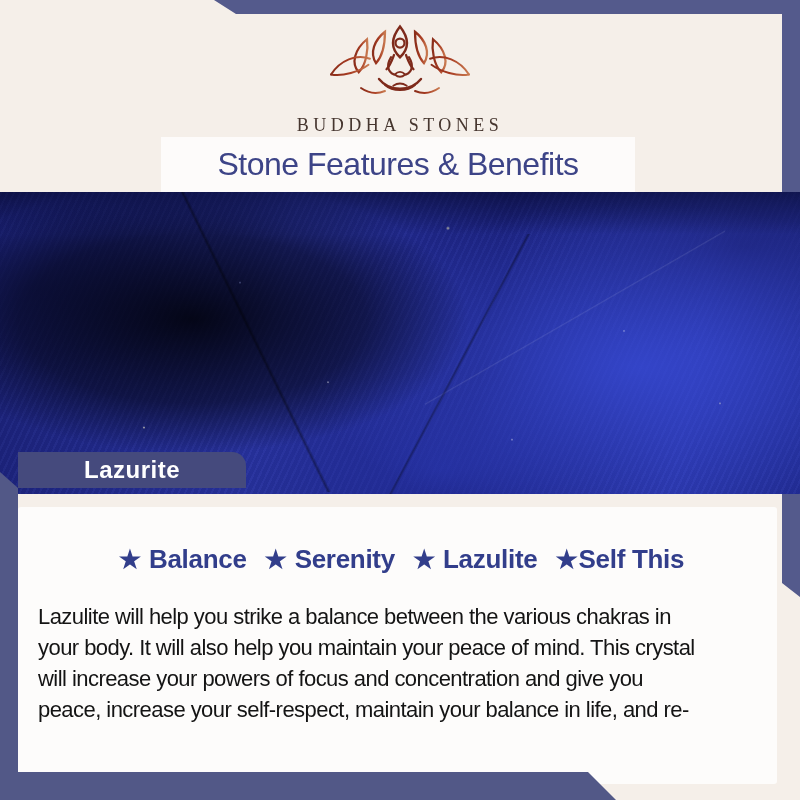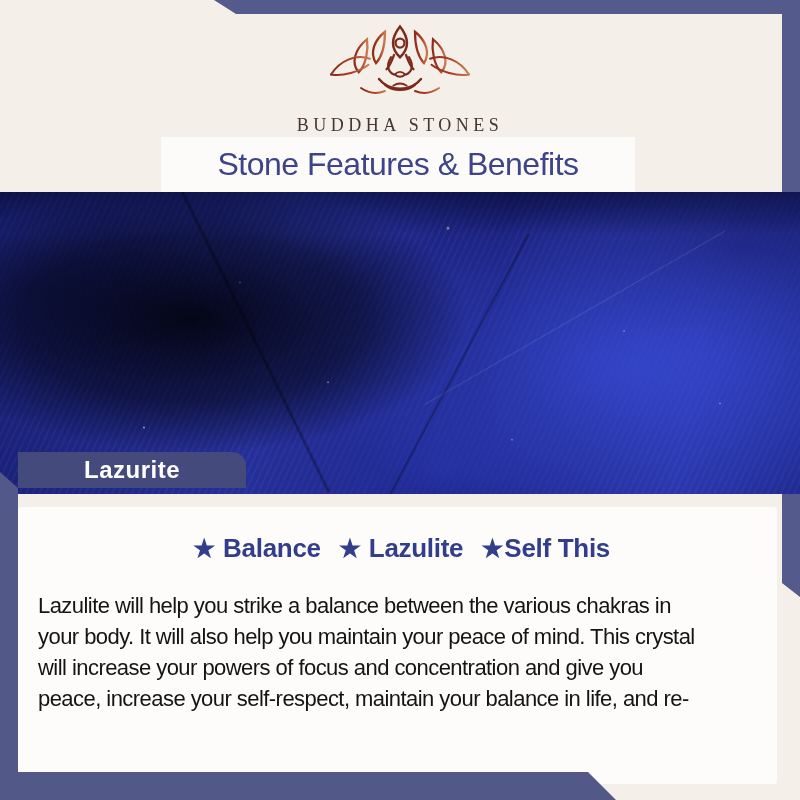--- a/index.html
+++ b/index.html
@@ -73,21 +73,21 @@
     display:flex;align-items:center;justify-content:center;text-align:right;
   }
   .ribbon span{
     color:#ffffff;font-size:24px;font-weight:700;letter-spacing:0.5px;
   }
 
   
   .panel{
     position:absolute;left:18px;top:507px;width:759px;height:277px;z-index:4;
     background:#fdfcfb;border-radius:3px;box-sizing:border-box;
-    padding:26px 12px 0 20px;
+    padding:37px 12px 0 20px;
   }
   .features{
     display:flex;justify-content:center;align-items:baseline;gap:18px;
     color:#323e8b;font-weight:700;font-size:26px;letter-spacing:-0.3px;
     white-space:nowrap;
   }
   .feature .star{font-size:25px;margin-right:8px;}
   .feature.tight .star{margin-right:1px;}
   .para{
     margin-top:26px;color:#141414;font-size:22px;font-weight:500;
@@ -153,20 +153,21 @@
 
   <div class="photo"></div>
 
   <div class="ribbon">
     <span>Lazurite</span>
   </div>
 
   <div class="panel">
     <div class="features">
       <span class="feature"><span class="star">★</span><span>Balance</span></span>
+      <span class="feature"><span class="star">★</span><span>Serenity</span></span>
       <span class="feature"><span class="star">★</span><span>Lazulite</span></span>
       <span class="feature tight"><span class="star">★</span><span>Self This</span></span>
     </div>
     <div class="para">
       <div class="line">Lazulite will help you strike a balance between the various chakras in</div>
       <div class="line">your body. It will also help you maintain your peace of mind. This crystal</div>
       <div class="line">will increase your powers of focus and concentration and give you</div>
       <div class="line">peace, increase your self-respect, maintain your balance in life, and re-</div>
     </div>
   </div>

